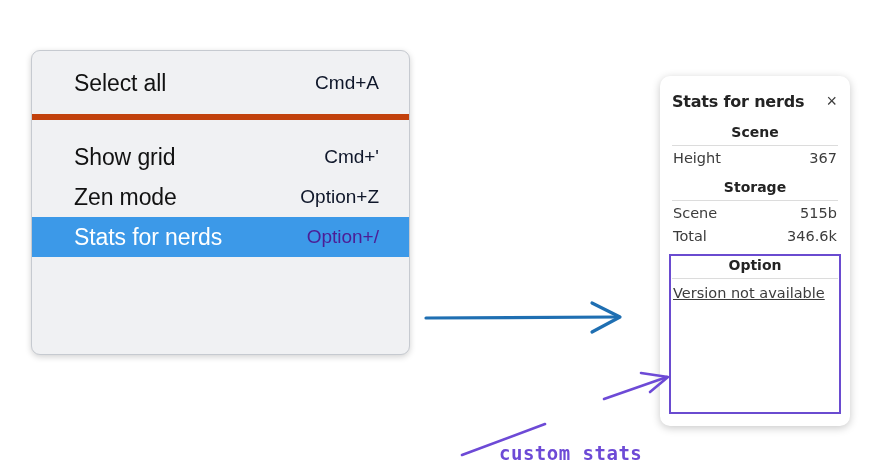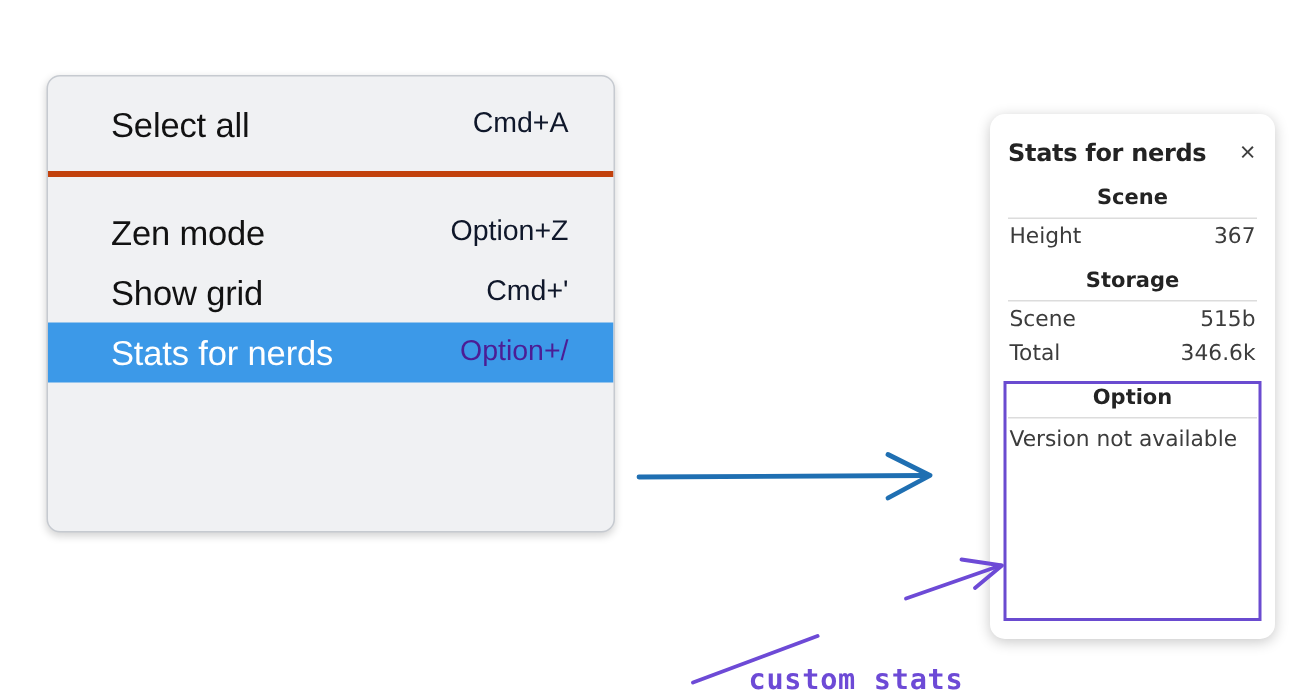--- a/index.html
+++ b/index.html
@@ -28,21 +28,21 @@
     border-radius: 9px;
     box-shadow: 0 2px 6px rgba(0,0,0,0.18);
     box-sizing: border-box;
     overflow: hidden;
   }
   .menu-group {
     padding: 8px 0;
   }
   .menu-group.group-top {
     padding: 12px 0 11px 0;
-    border-bottom: 4px solid #c2410c;
+    border-bottom: 6px solid #c2410c;
   }
   .menu-group.group-bottom {
     padding: 17px 0 10px 0;
   }
   .menu-item {
     display: flex;
     align-items: center;
     justify-content: space-between;
     height: 40px;
     padding: 0 30px 0 42px;
@@ -120,20 +120,21 @@
     align-items: center;
     font-size: 14.5px;
     color: #3c3c3c;
     padding: 4px 4px 3px 4px;
   }
   .sp-row .sp-val { color: #3c3c3c; }
   .sp-note {
     font-size: 14.5px;
     color: #3c3c3c;
     padding: 6px 4px 3px 4px;
+    text-decoration: underline;
   }
 
   
   #highlight-box {
     position: absolute;
     left: 669px;
     top: 254px;
     width: 172px;
     height: 160px;
     border: 2px solid #6a4bd0;
@@ -169,26 +170,26 @@
 
   <div class="menu-group group-top">
     <div class="menu-item">
       <span class="mi-label">Select all</span>
       <span class="mi-shortcut">Cmd+A</span>
     </div>
   </div>
 
   <div class="menu-group group-bottom">
     <div class="menu-item">
+      <span class="mi-label">Show grid</span>
+      <span class="mi-shortcut">Cmd+'</span>
+    </div>
+    <div class="menu-item">
       <span class="mi-label">Zen mode</span>
       <span class="mi-shortcut">Option+Z</span>
-    </div>
-    <div class="menu-item">
-      <span class="mi-label">Show grid</span>
-      <span class="mi-shortcut">Cmd+'</span>
     </div>
     <div class="menu-item selected">
       <span class="mi-label">Stats for nerds</span>
       <span class="mi-shortcut">Option+/</span>
     </div>
   </div>
 
 </div>
 
 <div id="stats-panel">

